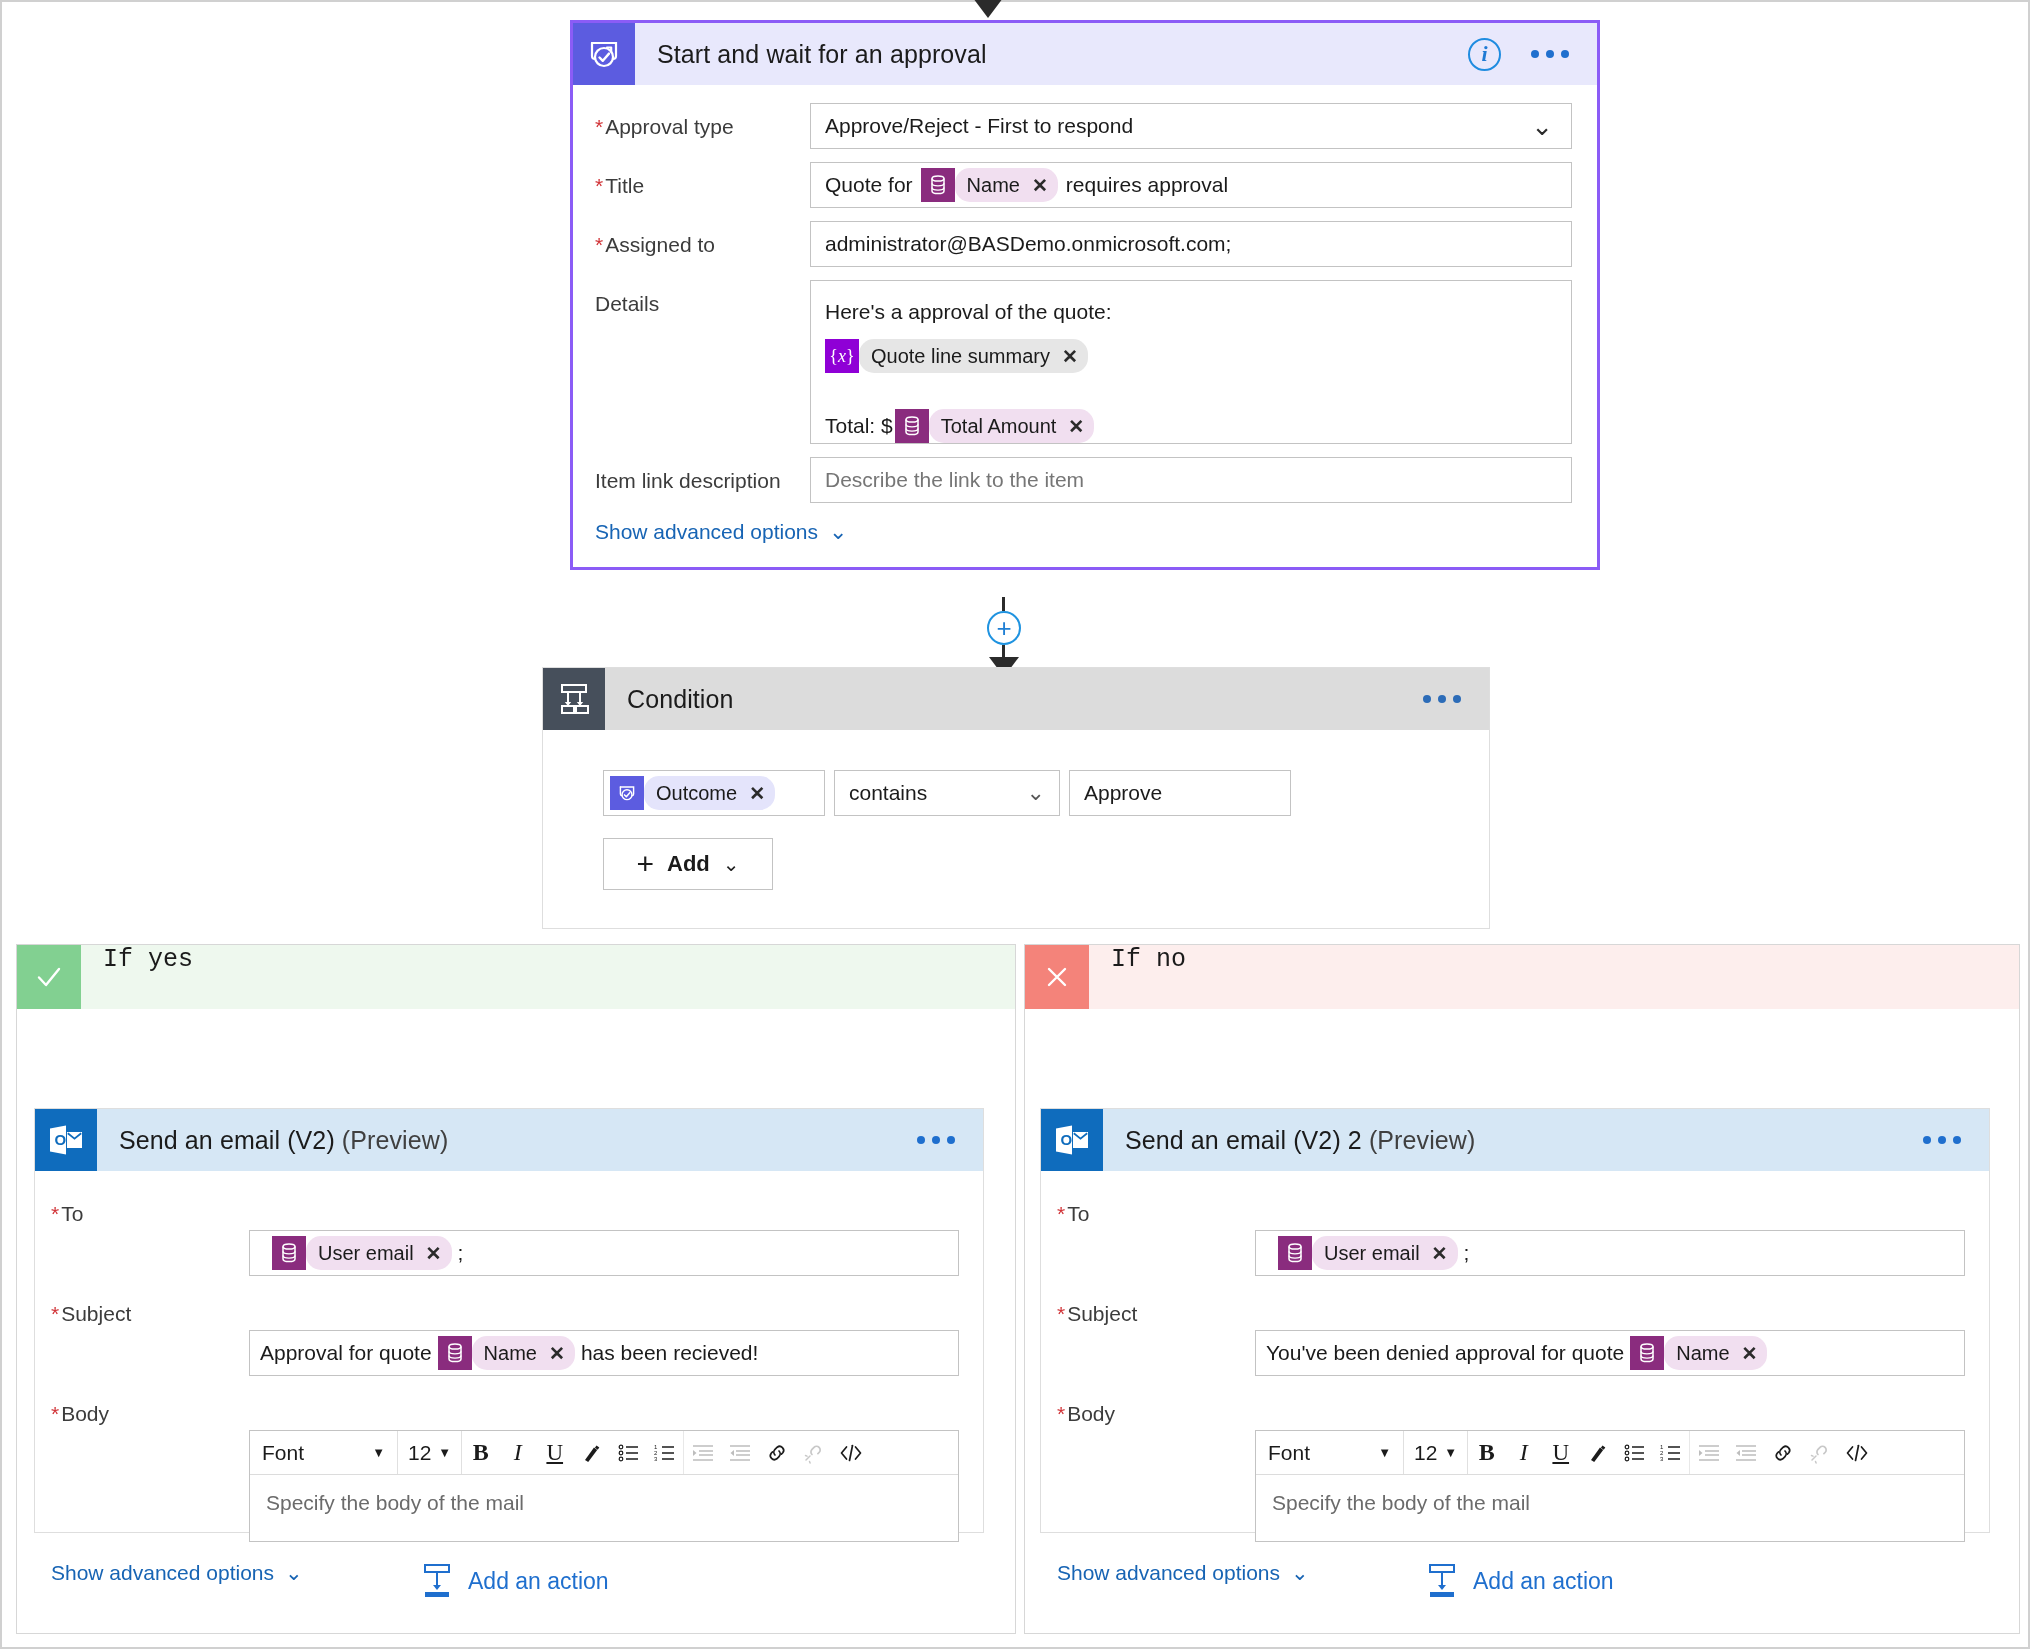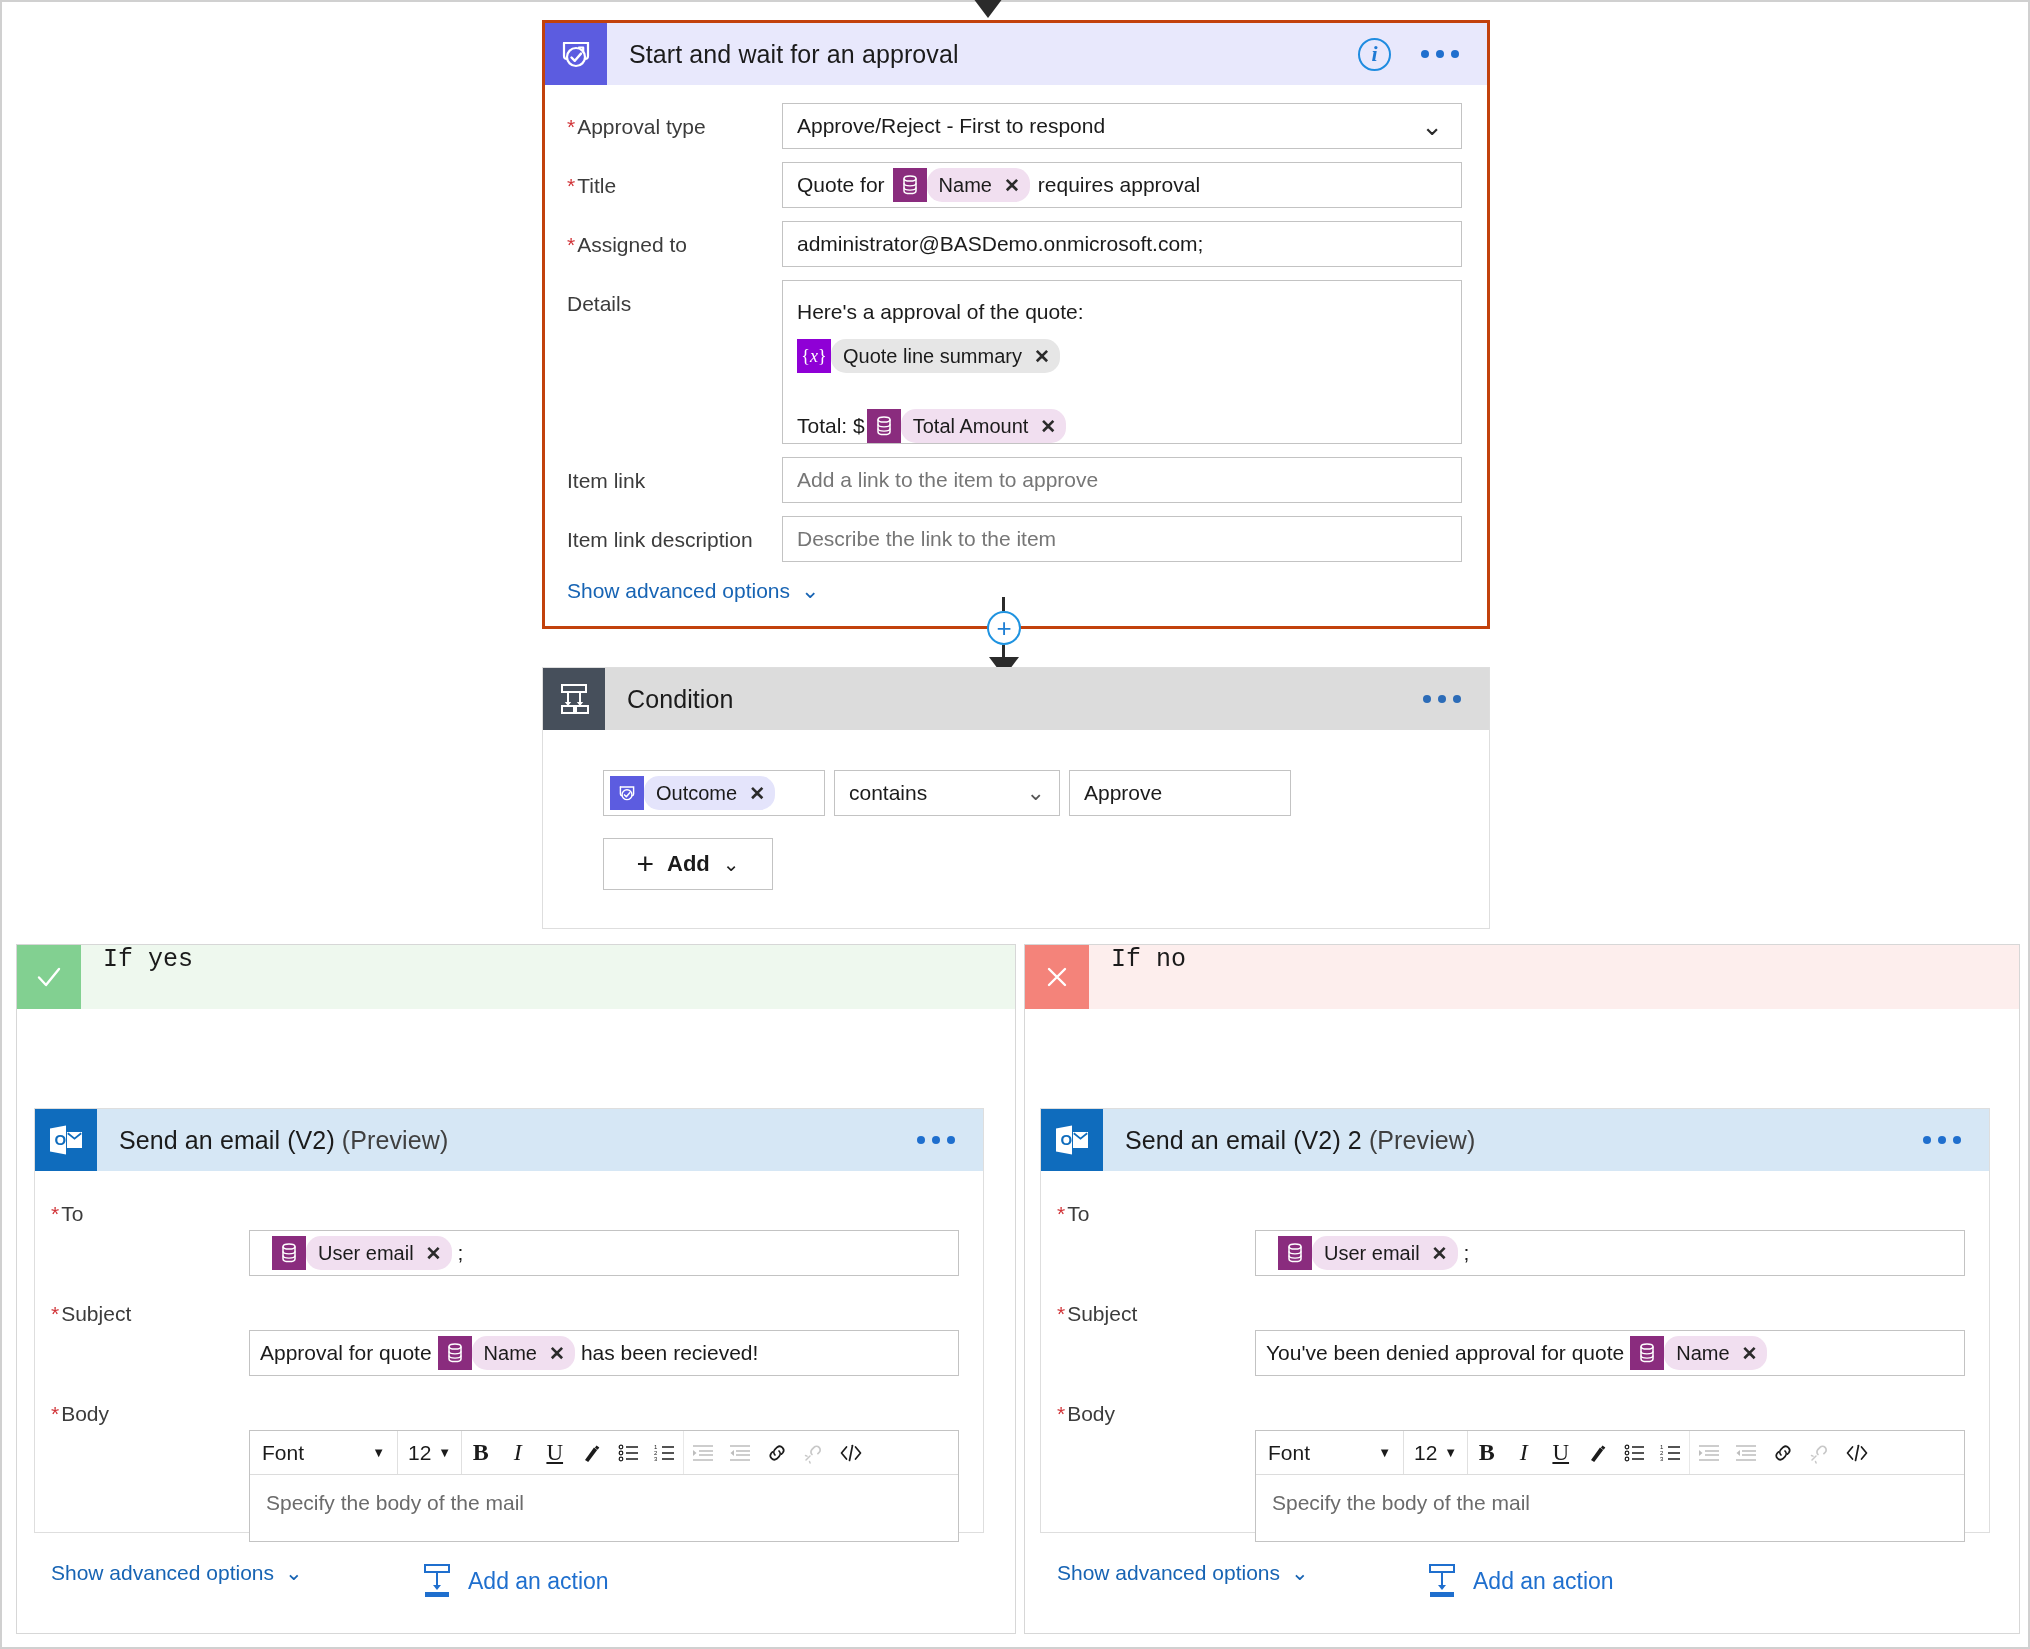--- a/index.html
+++ b/index.html
@@ -45,22 +45,22 @@
   .dots.dark i { background: #2c6cb8; }
   .info-ic {
     width: 33px; height: 33px; border-radius: 50%;
     border: 2px solid #1f8ce0; color: #1f7ad4;
     display: flex; align-items: center; justify-content: center;
     font-family: "Liberation Serif", serif; font-style: italic; font-size: 22px; font-weight: 700;
   }
 
   
   #approval-card {
-    left: 540px; top: 18px; width: 948px;
-    border: 3px solid #c2410c;
+    left: 568px; top: 18px; width: 1030px;
+    border: 3px solid #8b5cf6;
   }
   #approval-card .card-head { background: #e8e8fc; }
   #approval-card .card-icon { background: #5c5ce0; }
   .card-body { padding: 18px 0 22px 0; }
 
   .frow { display: flex; align-items: flex-start; margin-bottom: 13px; padding: 0 25px 0 22px; }
   .flabel { width: 215px; flex: 0 0 215px; font-size: 21px; color: #3c3c3c; padding-top: 11px; line-height: 1.2; }
   .flabel .req { color: #d13438; margin-right: 2px; }
   .fctl { flex: 1; }
 
@@ -319,28 +319,20 @@
                   <span>Total Amount</span>
                   <span class="tx">✕</span>
                 </span>
               </span>
             </div>
           </div>
         </div>
       </div>
 
       
-      <div class="frow">
-        <div class="flabel">Item link</div>
-        <div class="fctl">
-          <div class="inp ph">
-            <span>Add a link to the item to approve</span>
-          </div>
-        </div>
-      </div>
 
       
       <div class="frow" style="margin-bottom:4px;">
         <div class="flabel">Item link description</div>
         <div class="fctl">
           <div class="inp ph">
             <span>Describe the link to the item</span>
           </div>
         </div>
       </div>

